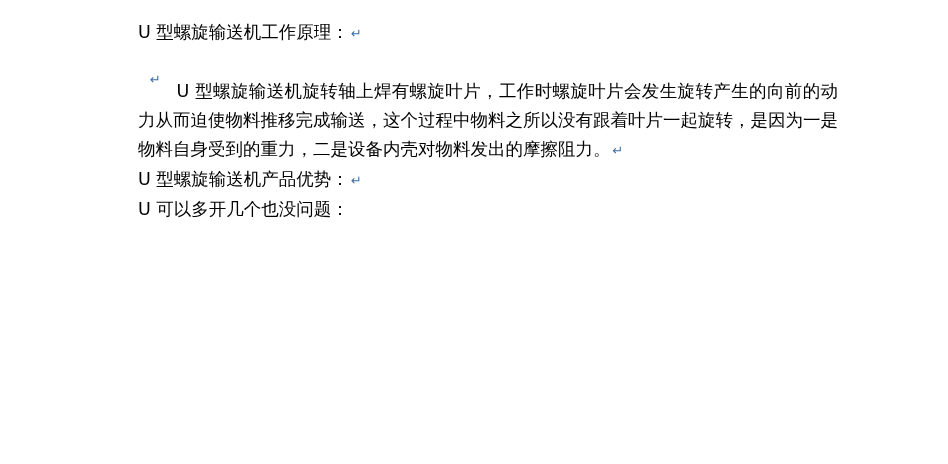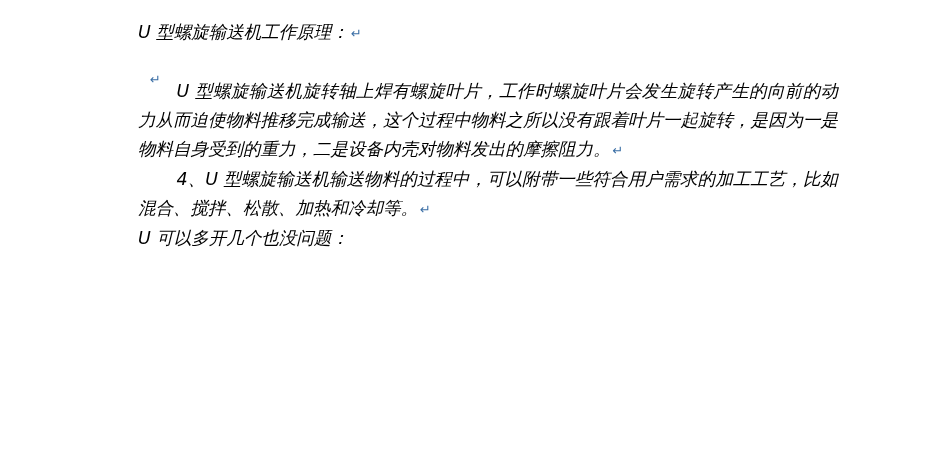--- a/index.html
+++ b/index.html
@@ -28,21 +28,20 @@
   .para {
     font-family: "DejaVu Sans", "Liberation Sans", sans-serif;
     font-size: 17.5px;
     line-height: 29px;
     color: #000000;
     text-align: justify;
     text-justify: inter-ideograph;
     margin: 0;
     white-space: pre-wrap;
     word-break: break-all;
-    font-style: italic;
   }
   .para.indent {
     text-indent: 2.2em;
   }
   .para.spacer {
     height: 29px;
   }
   .pilcrow {
     color: #3a6ea5;
     font-size: 13px;
@@ -63,24 +62,24 @@
 
 <div class="page">
   <div class="doc-body">
 
     <p class="para"><span>U 型螺旋输送机工作原理：</span><span class="pilcrow">↵</span></p>
 
     <p class="para spacer"></p>
 
     <p class="para indent"><span>U 型螺旋输送机旋转轴上焊有螺旋叶片，工作时螺旋叶片会发生旋转产生的向前的动力从而迫使物料推移完成输送，这个过程中物料之所以没有跟着叶片一起旋转，是因为一是物料自身受到的重力，二是设备内壳对物料发出的摩擦阻力。</span><span class="pilcrow">↵</span></p>
 
+    <p class="para"><span>U 型螺旋输送机产品优势：</span><span class="pilcrow">↵</span></p>
 
 
 
 
-    <p class="para indent"><span>4、U 型螺旋输送机输送物料的过程中，可以附带一些符合用户需求的加工工艺，比如混合、搅拌、松散、加热和冷却等。</span><span class="pilcrow">↵</span></p>
 
     <p class="para"><span>U 可以多开几个也没问题：</span></p>
 
   </div>
 
   <span class="pilcrow-standalone">↵</span>
 </div>
 
 </body></html>

